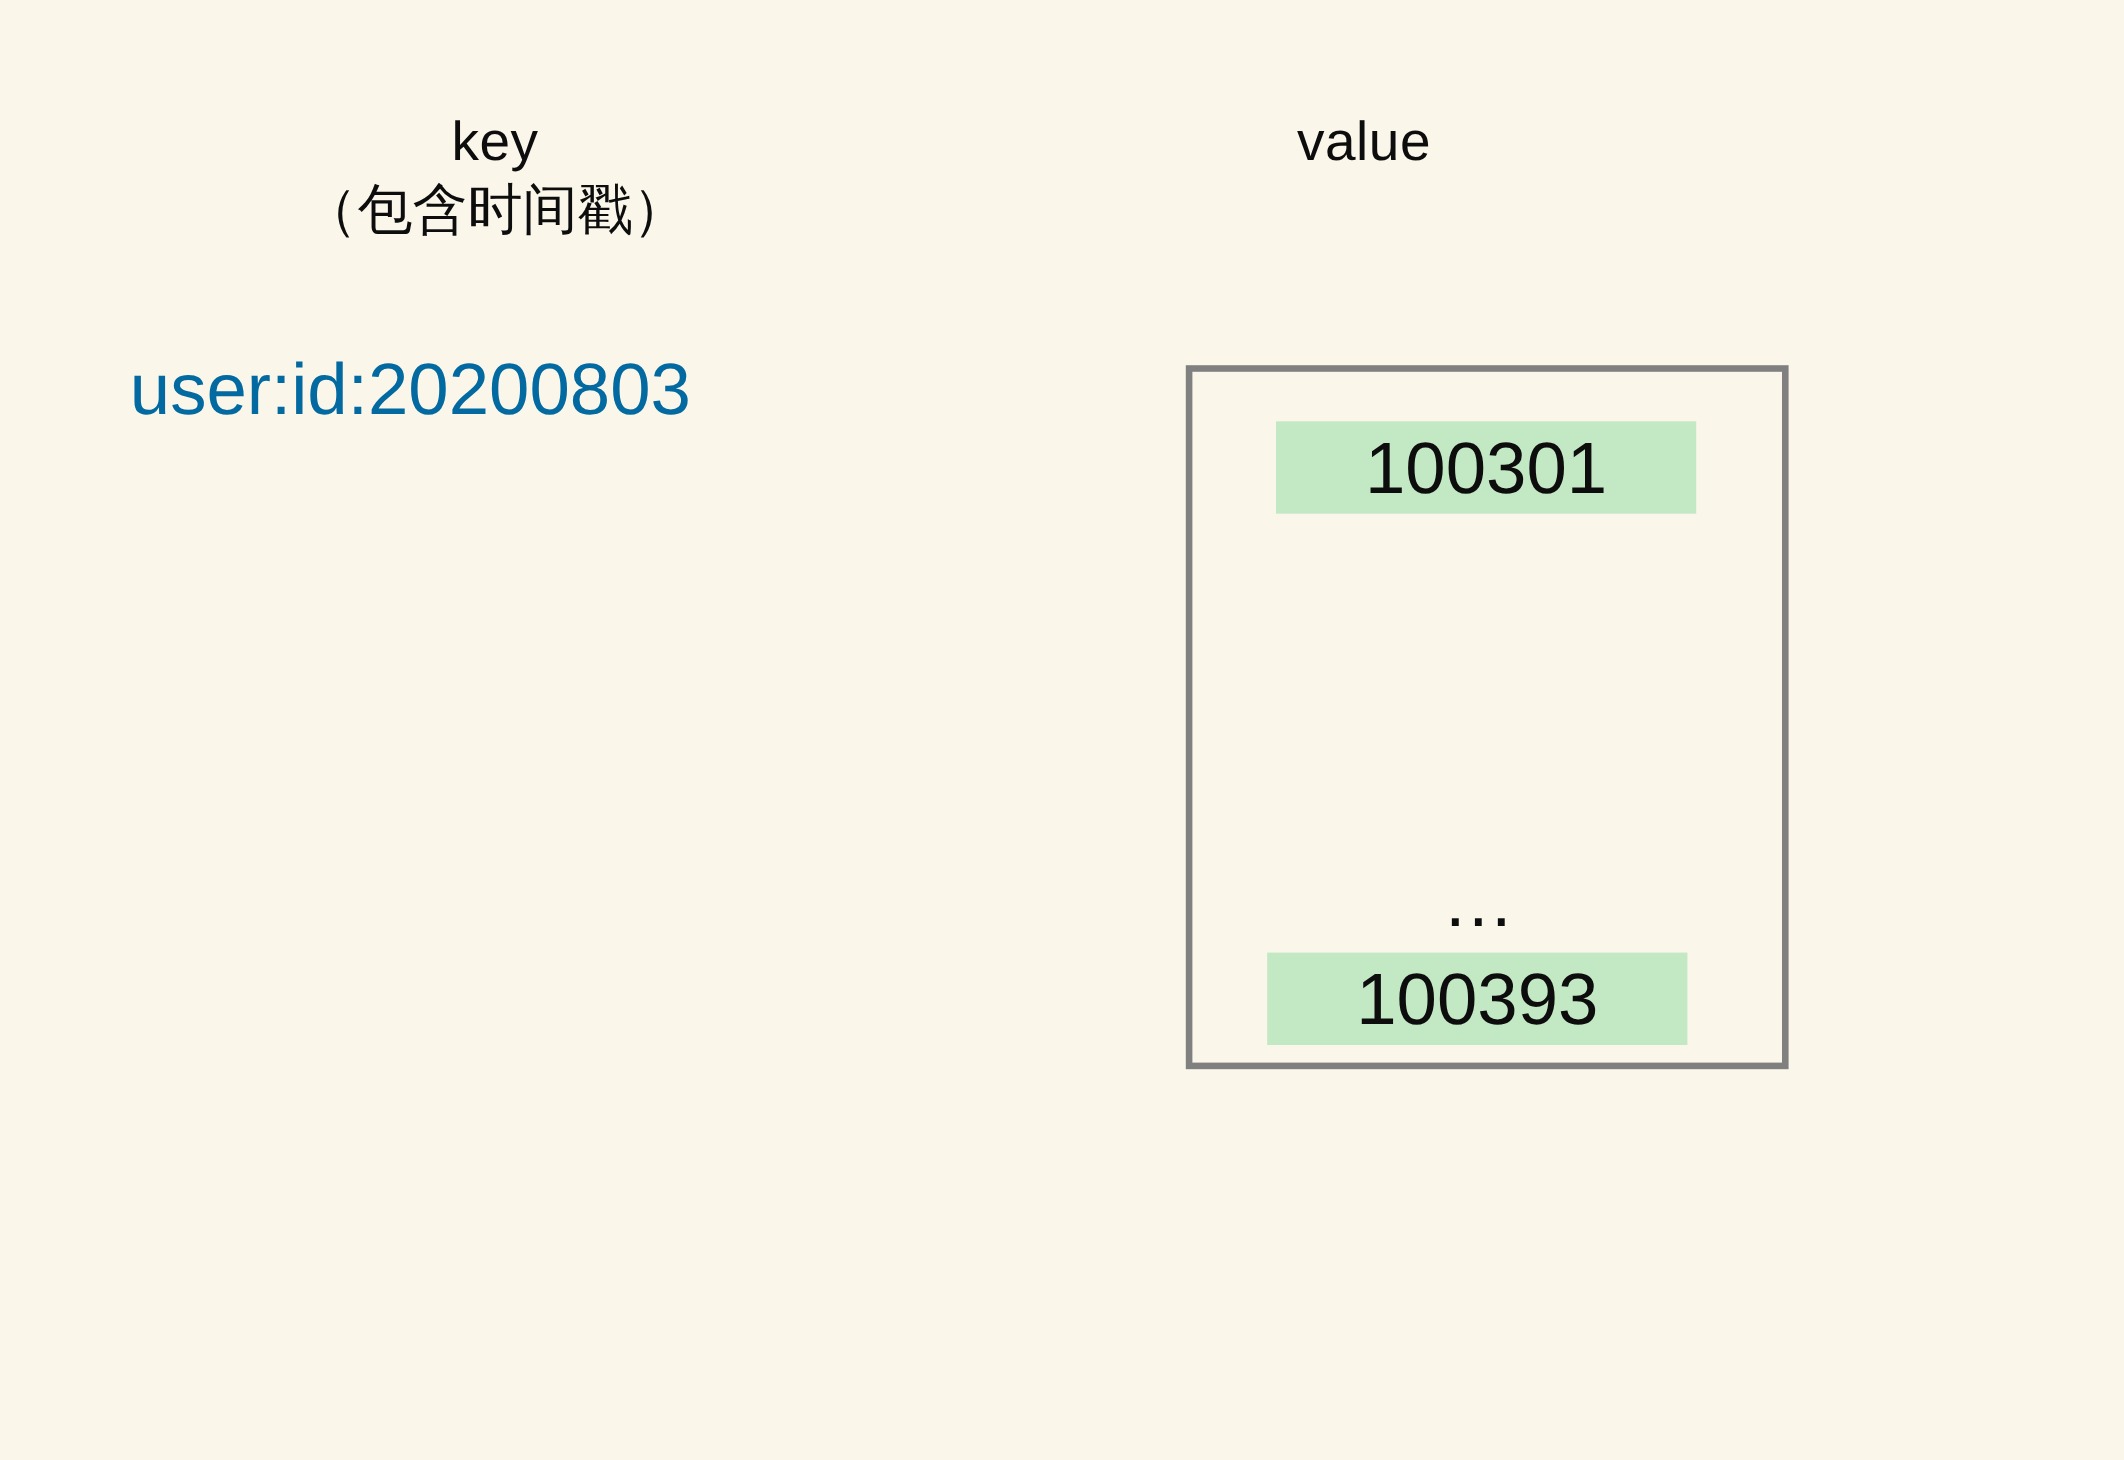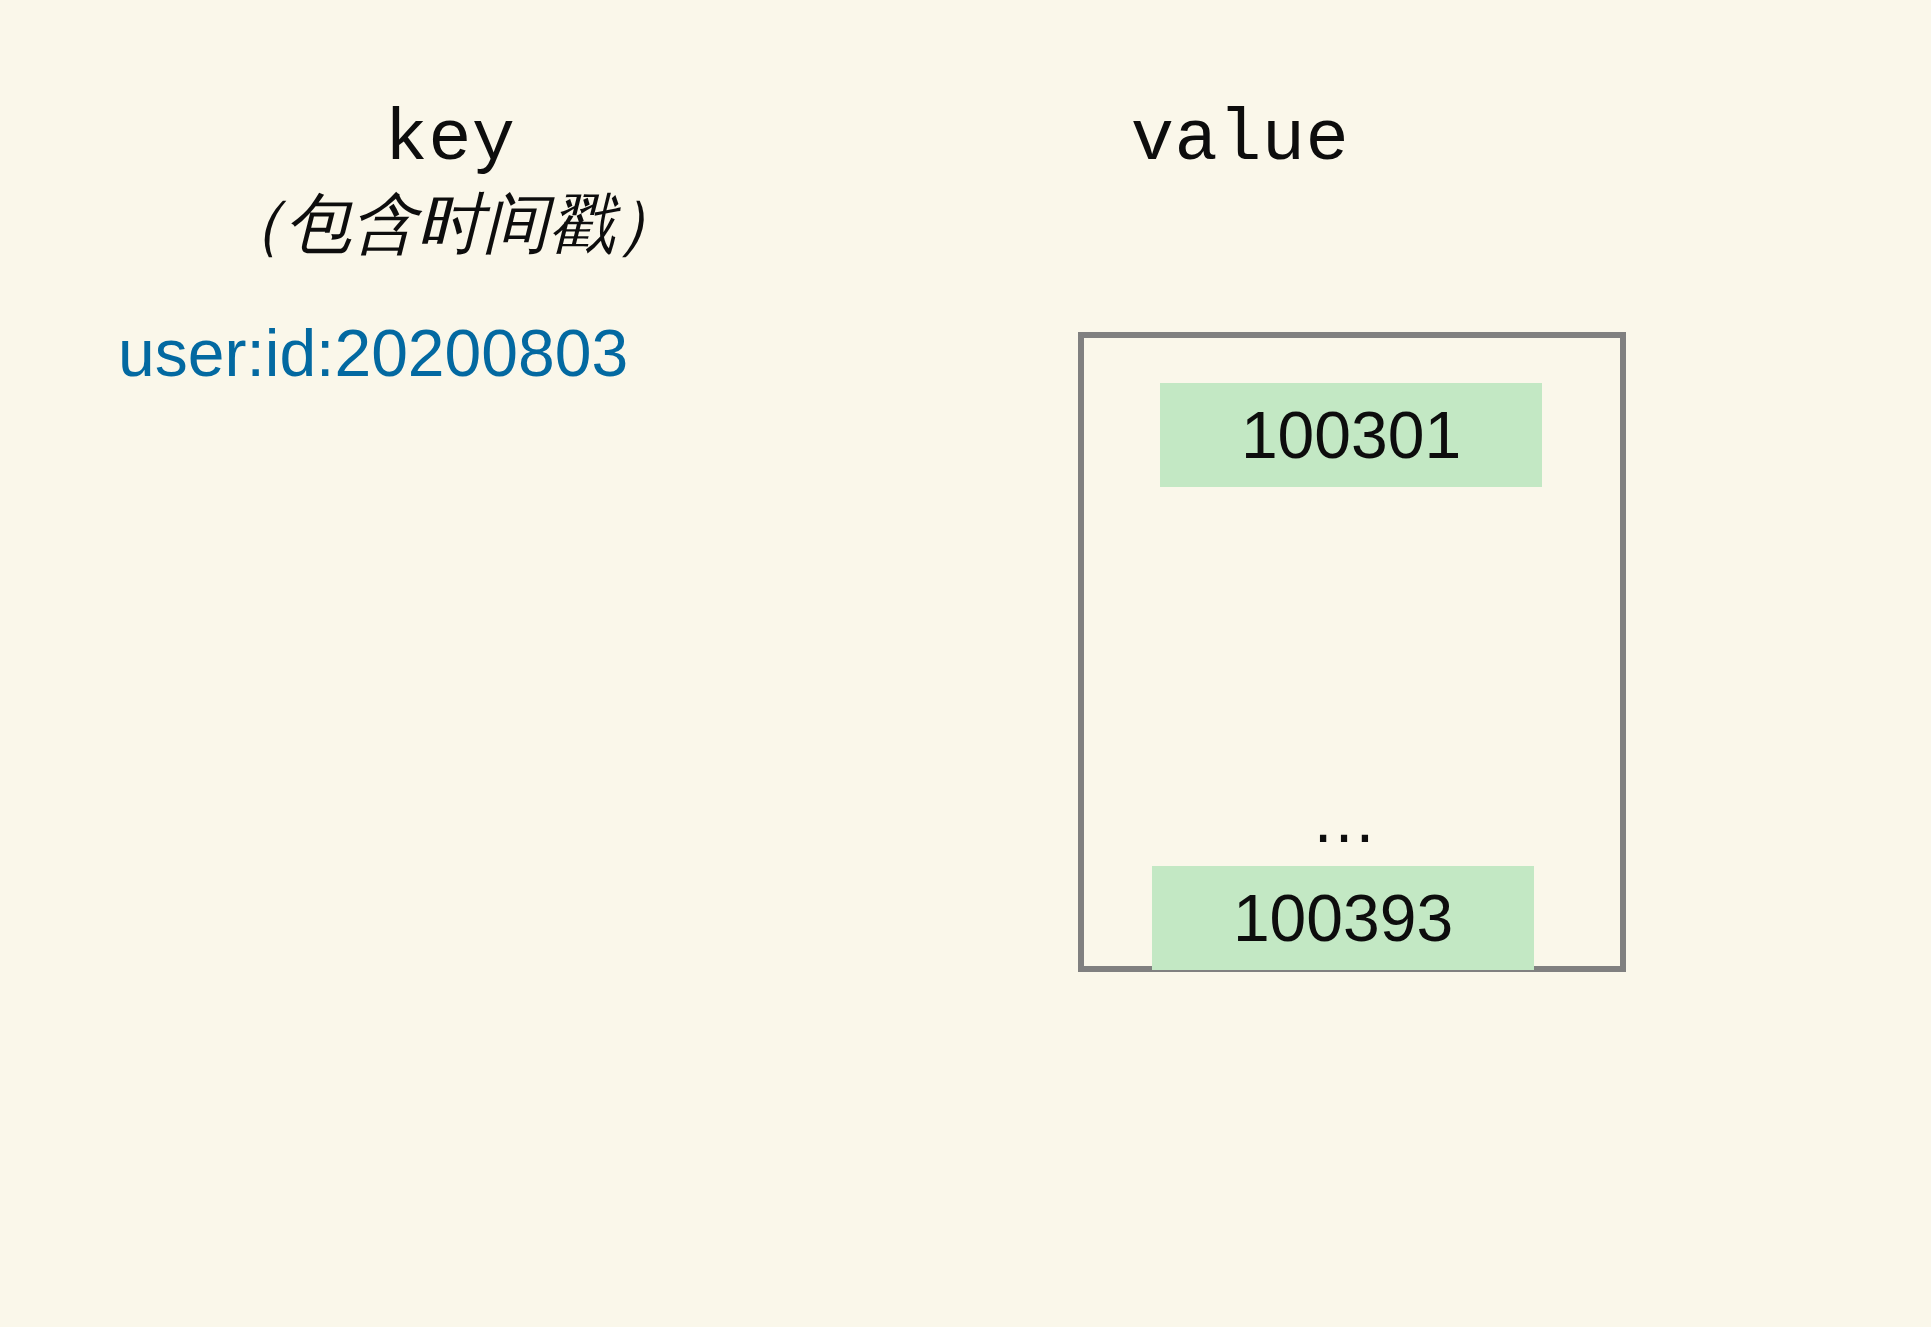--- a/index.html
+++ b/index.html
@@ -23,32 +23,30 @@
   }
 
   
   .col-head {
     position: absolute;
     text-align: center;
     line-height: 1.12;
     color: #0d0d0d;
   }
   .col-head .title {
-    font-size: 72px;
+    font-size: 50px;
     font-weight: 400;
     letter-spacing: 0.5px;
     white-space: nowrap;
-    font-family: Liberation Mono, monospace;
   }
   .col-head .subtitle {
-    font-size: 66px;
+    font-size: 50px;
     font-weight: 400;
     white-space: nowrap;
     margin-top: 6px;
-    font-style: italic;
   }
 
   #key-header {
     left: 140px;
     top: 100px;
     width: 620px;
   }
   #value-header {
     left: 740px;
     top: 100px;
@@ -90,21 +88,21 @@
     display: flex;
     align-items: center;
     justify-content: center;
     font-size: 66px;
     line-height: 1;
     color: #0d0d0d;
     white-space: nowrap;
   }
   .set-item.chip {
     background: #c3e8c4;
-    height: 104px;
+    height: 84px;
   }
   .set-item.ellipsis {
     background: transparent;
     height: 70px;
     font-size: 66px;
     letter-spacing: 10px;
     color: #0d0d0d;
   }
 
   

